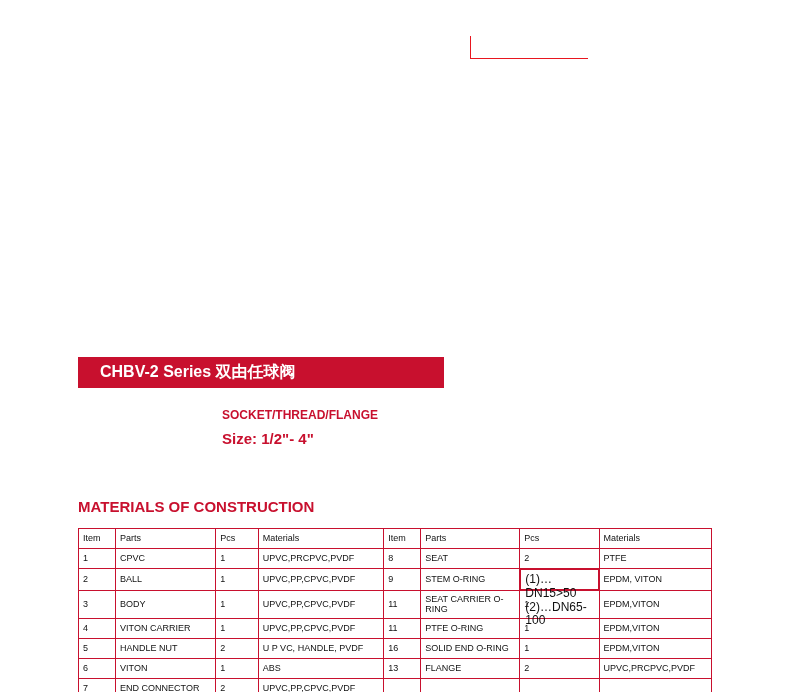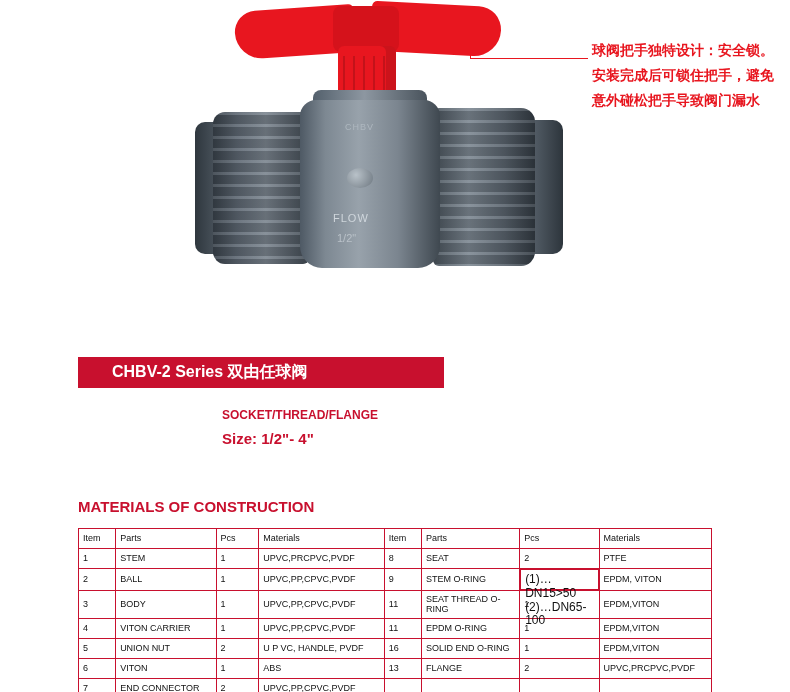--- a/index.html
+++ b/index.html
@@ -185,21 +185,21 @@
     left: 78px; top: 357px;
     width: 366px; height: 31px;
     background: #c8102e;
     display: flex;
     align-items: center;
   }
   .series-banner .txt {
     color: #ffffff;
     font-size: 16px;
     font-weight: bold;
-    padding-left: 34px;
+    padding-left: 22px;
     white-space: nowrap;
   }
 
   .spec-line1 {
     position: absolute;
     left: 222px; top: 408px;
     color: #c8102e;
     font-size: 12px;
     font-weight: bold;
   }
@@ -254,46 +254,22 @@
     font-size: 12px;
     line-height: 1.25;
     display: block;
   }
 </style>
 </head>
 <body>
 
 <div class="photo-area">
 
-  <div class="valve">
-    <div class="handle-wing-left"></div>
-    <div class="handle-wing-right"></div>
-    <div class="handle-center"></div>
-    <div class="handle-neck"></div>
-    <div class="handle-neck-ribs"></div>
-
-    <div class="socket-left"></div>
-    <div class="socket-right"></div>
-    <div class="nut-left">
-        <div class="ribs"></div>
-      </div>
-    <div class="nut-right">
-        <div class="ribs"></div>
-      </div>
-    <div class="body-top"></div>
-    <div class="body-main"></div>
-    <div class="valve-knob"></div>
-
-    <div class="valve-label-brand">CHBV</div>
-    <div class="valve-label-flow">FLOW</div>
-    <div class="valve-label-size">1/2"</div>
-  </div>
 
   <div class="callout-line"></div>
-  <div class="callout-text">球阀把手独特设计：安全锁。安装完成后可锁住把手，避免意外碰松把手导致阀门漏水</div>
 </div>
 
 <div class="series-banner">
   <span class="txt">CHBV-2 Series   双由任球阀</span>
 </div>
 <div class="spec-line1">SOCKET/THREAD/FLANGE</div>
 <div class="spec-line2">Size: 1/2"- 4"</div>
 
 <div class="materials-title">MATERIALS OF CONSTRUCTION</div>
 
@@ -306,21 +282,21 @@
       <th class="c-mats">Materials</th>
       <th class="c-item2">Item</th>
       <th class="c-parts2">Parts</th>
       <th class="c-pcs2">Pcs</th>
       <th class="c-mats2">Materials</th>
     </tr>
   </thead>
   <tbody>
     <tr>
       <td>1</td>
-      <td>STEM</td>
+      <td>CPVC</td>
       <td>1</td>
       <td>UPVC,PRCPVC,PVDF</td>
       <td>8</td>
       <td>SEAT</td>
       <td>2</td>
       <td>PTFE</td>
     </tr>
     <tr>
       <td>2</td>
       <td>BALL</td>
@@ -331,37 +307,37 @@
       <td class="tiny" style="white-space:pre-line">(1)…DN15&gt;50
 (2)…DN65-100</td>
       <td>EPDM,  VITON</td>
     </tr>
     <tr>
       <td>3</td>
       <td>BODY</td>
       <td>1</td>
       <td>UPVC,PP,CPVC,PVDF</td>
       <td>11</td>
-      <td>SEAT THREAD O-RING</td>
+      <td>SEAT CARRIER O-RING</td>
       <td>1</td>
       <td>EPDM,VITON</td>
     </tr>
     <tr>
       <td>4</td>
       <td>VITON CARRIER</td>
       <td>1</td>
       <td>UPVC,PP,CPVC,PVDF</td>
       <td>11</td>
-      <td>EPDM O-RING</td>
+      <td>PTFE O-RING</td>
       <td>1</td>
       <td>EPDM,VITON</td>
     </tr>
     <tr>
       <td>5</td>
-      <td>UNION NUT</td>
+      <td>HANDLE NUT</td>
       <td>2</td>
       <td>U P VC, HANDLE, PVDF</td>
       <td>16</td>
       <td>SOLID END O-RING</td>
       <td>1</td>
       <td>EPDM,VITON</td>
     </tr>
     <tr>
       <td>6</td>
       <td>VITON</td>

